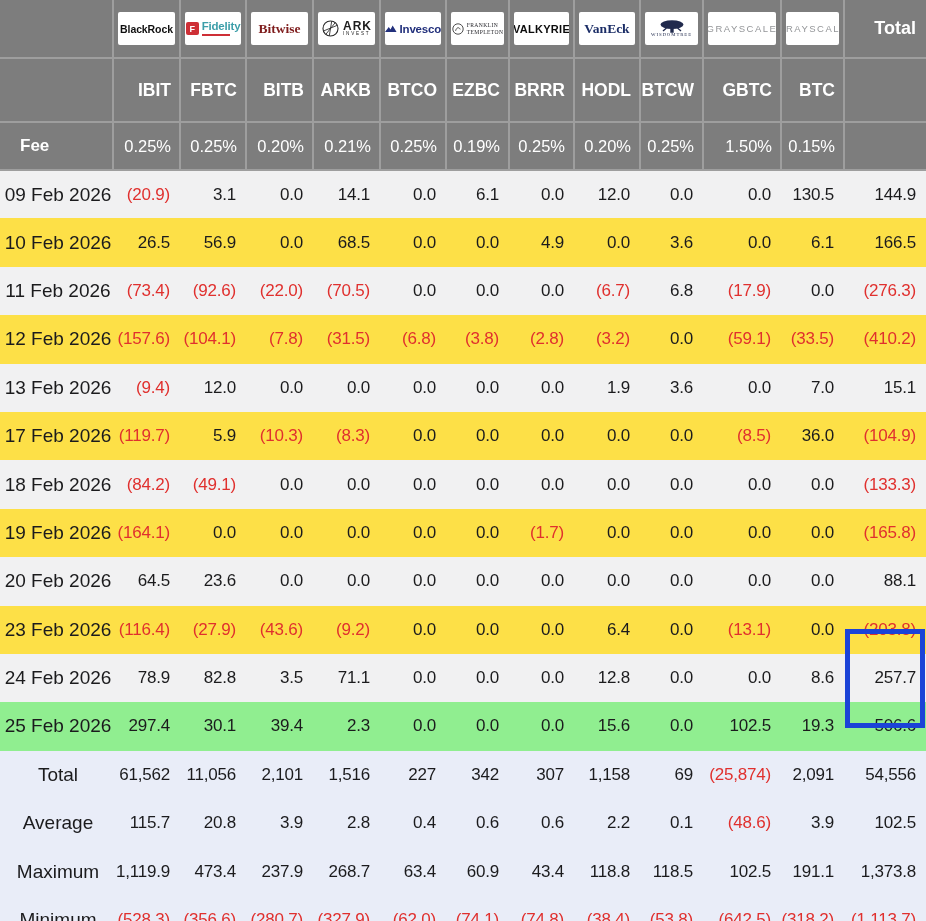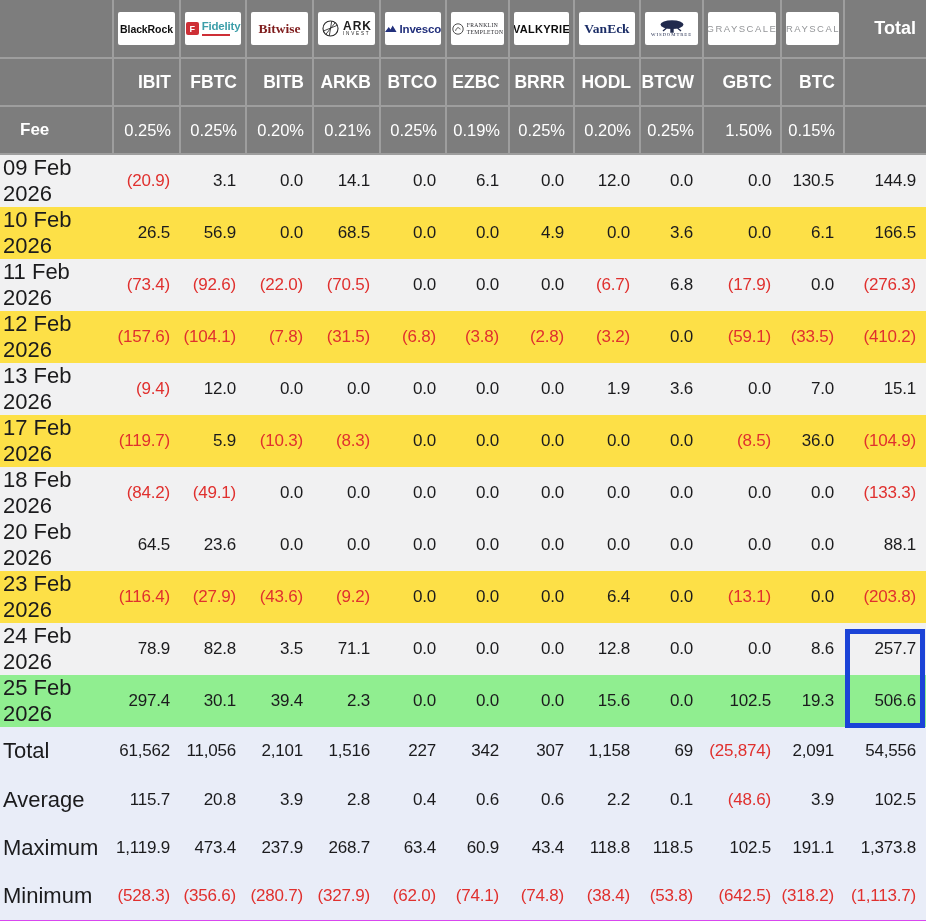--- a/index.html
+++ b/index.html
@@ -5,30 +5,30 @@
   :root{
     --hdr:#7d7d7d; --hdr-line:#9e9e9e; --neg:#e0302e; --green:#90ee90;
     --sumbg:#e9edf8; --stripe:#f1f1f2; --sel:#1b43d7; --ink:#1b1b1d;
   }
   *{margin:0;padding:0;box-sizing:border-box}
   body{font-family:"Liberation Sans","DejaVu Sans",sans-serif;background:#fff}
   #app{position:relative;width:926px;height:921px;overflow:hidden;background:#fff}
   table{border-collapse:collapse;table-layout:fixed;width:926px}
   thead td{background:var(--hdr);border-right:2px solid var(--hdr-line);border-bottom:2px solid var(--hdr-line);vertical-align:middle}
   thead td:last-child{border-right:none}
-  tr.r-logo{height:50px} tr.r-ticker{height:48px} tr.r-fee{height:48px}
+  tr.r-logo{height:50px} tr.r-ticker{height:64px} tr.r-fee{height:48px}
   tbody tr{height:48.4px}
   tbody tr.row-a{background:var(--stripe)}
   tbody tr.row-b{background:#fde047}
   tbody tr.row-hl{background:var(--green)}
   tbody tr.row-sum{background:var(--sumbg)}
   tbody tr:last-child td{border-bottom:2px solid #d946ef}
   td.num{text-align:right;padding-right:10px;font-size:17px;color:var(--ink);letter-spacing:-0.2px}
   td.neg{color:var(--neg)}
-  td.date{text-align:left;padding-left:3px;font-size:22px;color:var(--ink)}
+  td.date{text-align:center;padding-left:3px;font-size:19px;color:var(--ink)}
   .tick{color:#fff;font-weight:700;font-size:17.5px;text-align:right;padding-right:8px}
   .fee{color:#fff;font-weight:400;font-size:16.5px;text-align:right;padding-right:8px}
   .feelab{color:#fff;font-weight:700;font-size:17px;text-align:left;padding-left:20px}
   .total-h{text-align:right;padding-right:10px;color:#fff;font-weight:700;font-size:18px}
   
   .logo{background:#fff;height:33px;width:calc(100% - 8px);margin:12px auto;display:flex;align-items:center;justify-content:center;gap:3px;border-radius:2px;overflow:hidden}
   .lg-text-blackrock{font-weight:800;font-size:10.5px;color:#101010;letter-spacing:-0.1px}
   .fid-f{width:13px;height:13px;background:#ce2f36;color:#fff;font-size:9px;font-weight:800;display:flex;align-items:center;justify-content:center;border-radius:2px;flex:none}
   .fid-col{display:flex;flex-direction:column;align-items:flex-start;line-height:1}
   .fid-name{color:#3c9ea9;font-size:11.5px;font-weight:700;letter-spacing:-0.2px}
@@ -282,20 +282,35 @@
           <td class="num">0.0</td>
           <td class="num">0.0</td>
           <td class="num">0.0</td>
           <td class="num">0.0</td>
           <td class="num">0.0</td>
           <td class="num">0.0</td>
           <td class="num">0.0</td>
           <td class="num">0.0</td>
           <td class="num neg">(133.3)</td>
         </tr>
+        <tr class="row-b">
+          <td class="date">19 Feb 2026</td>
+          <td class="num neg">(164.1)</td>
+          <td class="num">0.0</td>
+          <td class="num">0.0</td>
+          <td class="num">0.0</td>
+          <td class="num">0.0</td>
+          <td class="num">0.0</td>
+          <td class="num neg">(1.7)</td>
+          <td class="num">0.0</td>
+          <td class="num">0.0</td>
+          <td class="num">0.0</td>
+          <td class="num">0.0</td>
+          <td class="num neg">(165.8)</td>
+        </tr>
         <tr class="row-a">
           <td class="date">20 Feb 2026</td>
           <td class="num">64.5</td>
           <td class="num">23.6</td>
           <td class="num">0.0</td>
           <td class="num">0.0</td>
           <td class="num">0.0</td>
           <td class="num">0.0</td>
           <td class="num">0.0</td>
           <td class="num">0.0</td>

